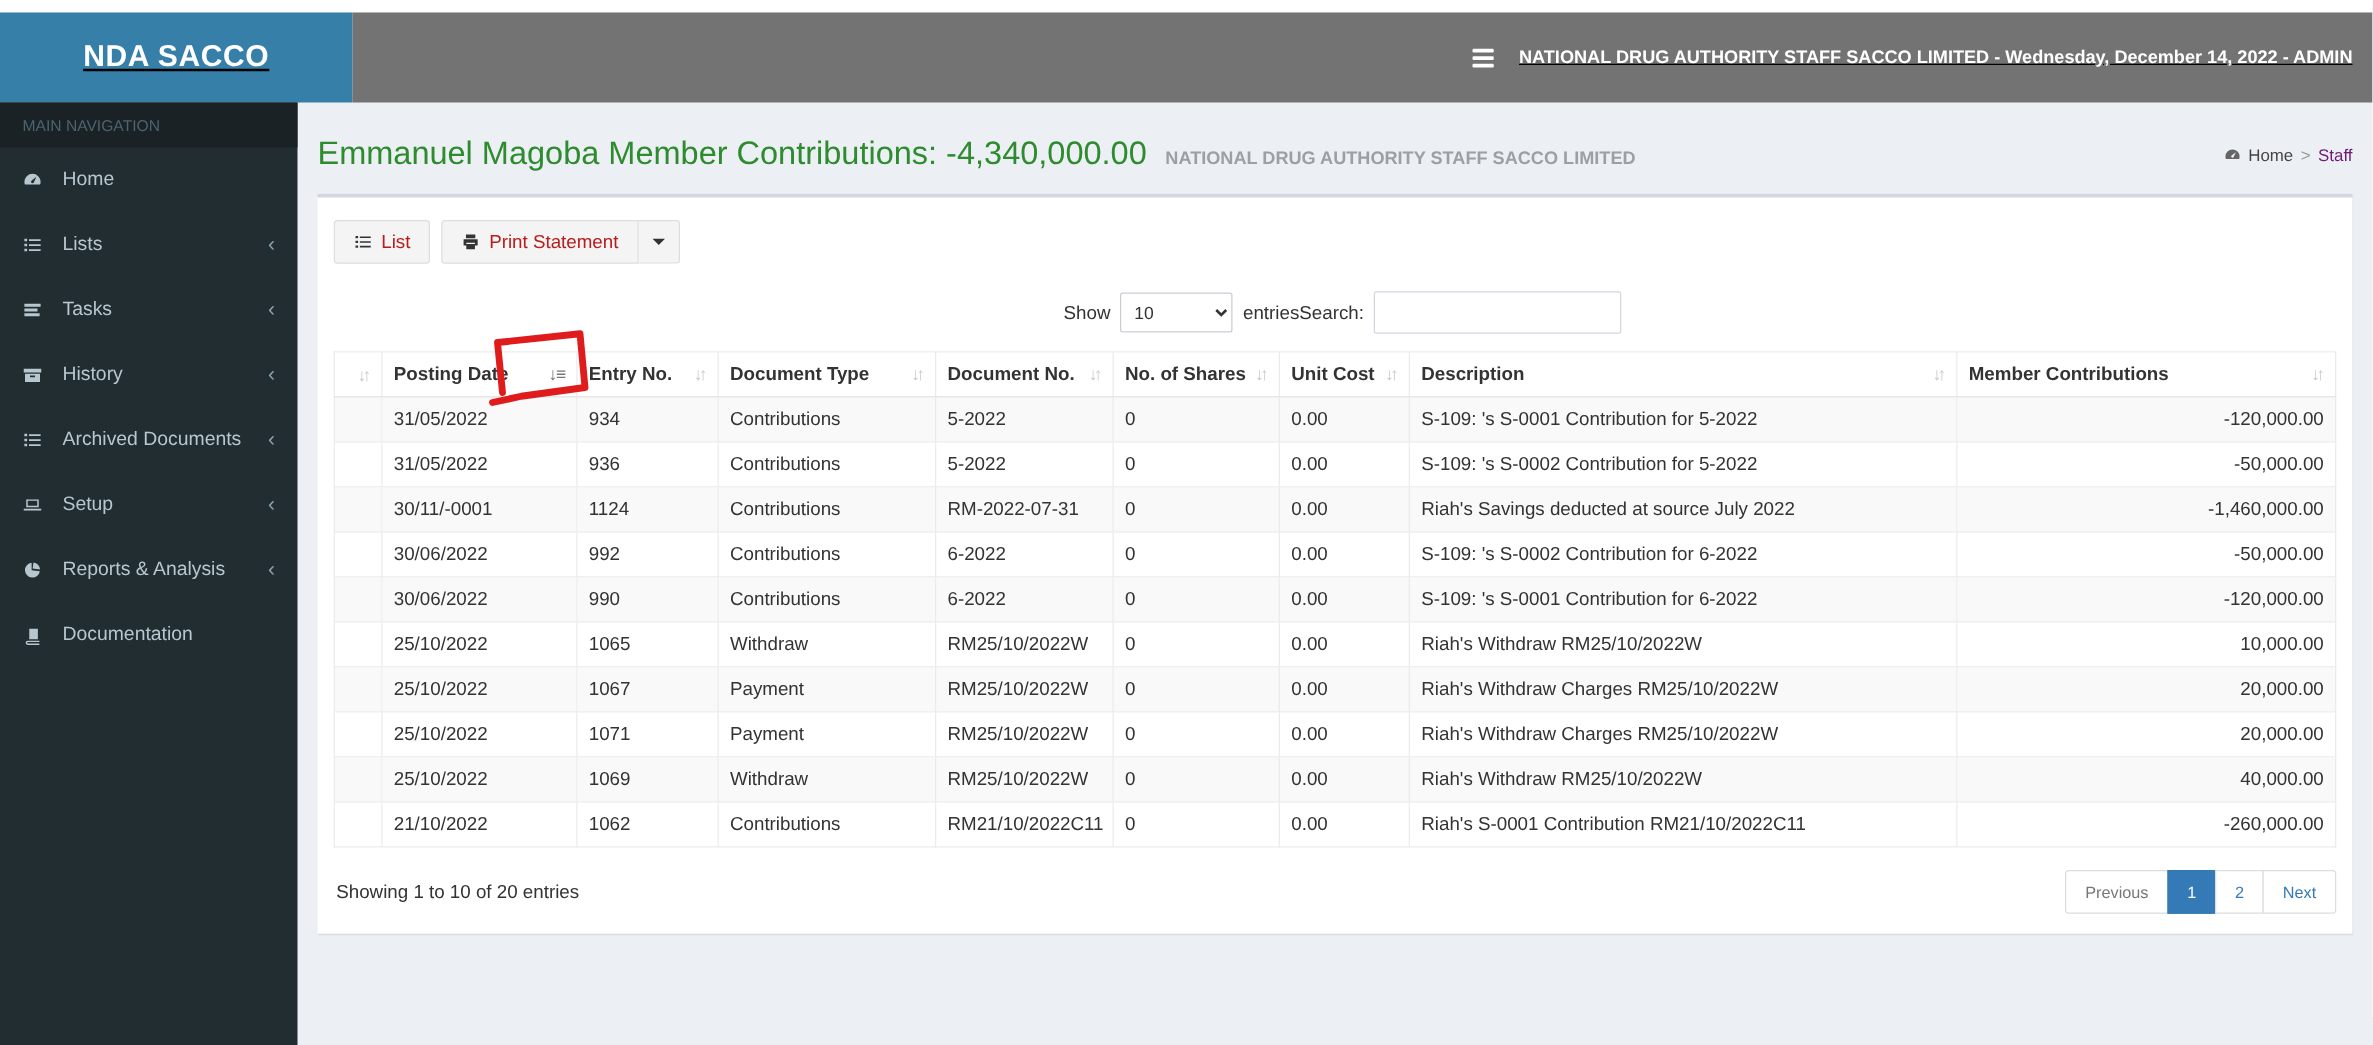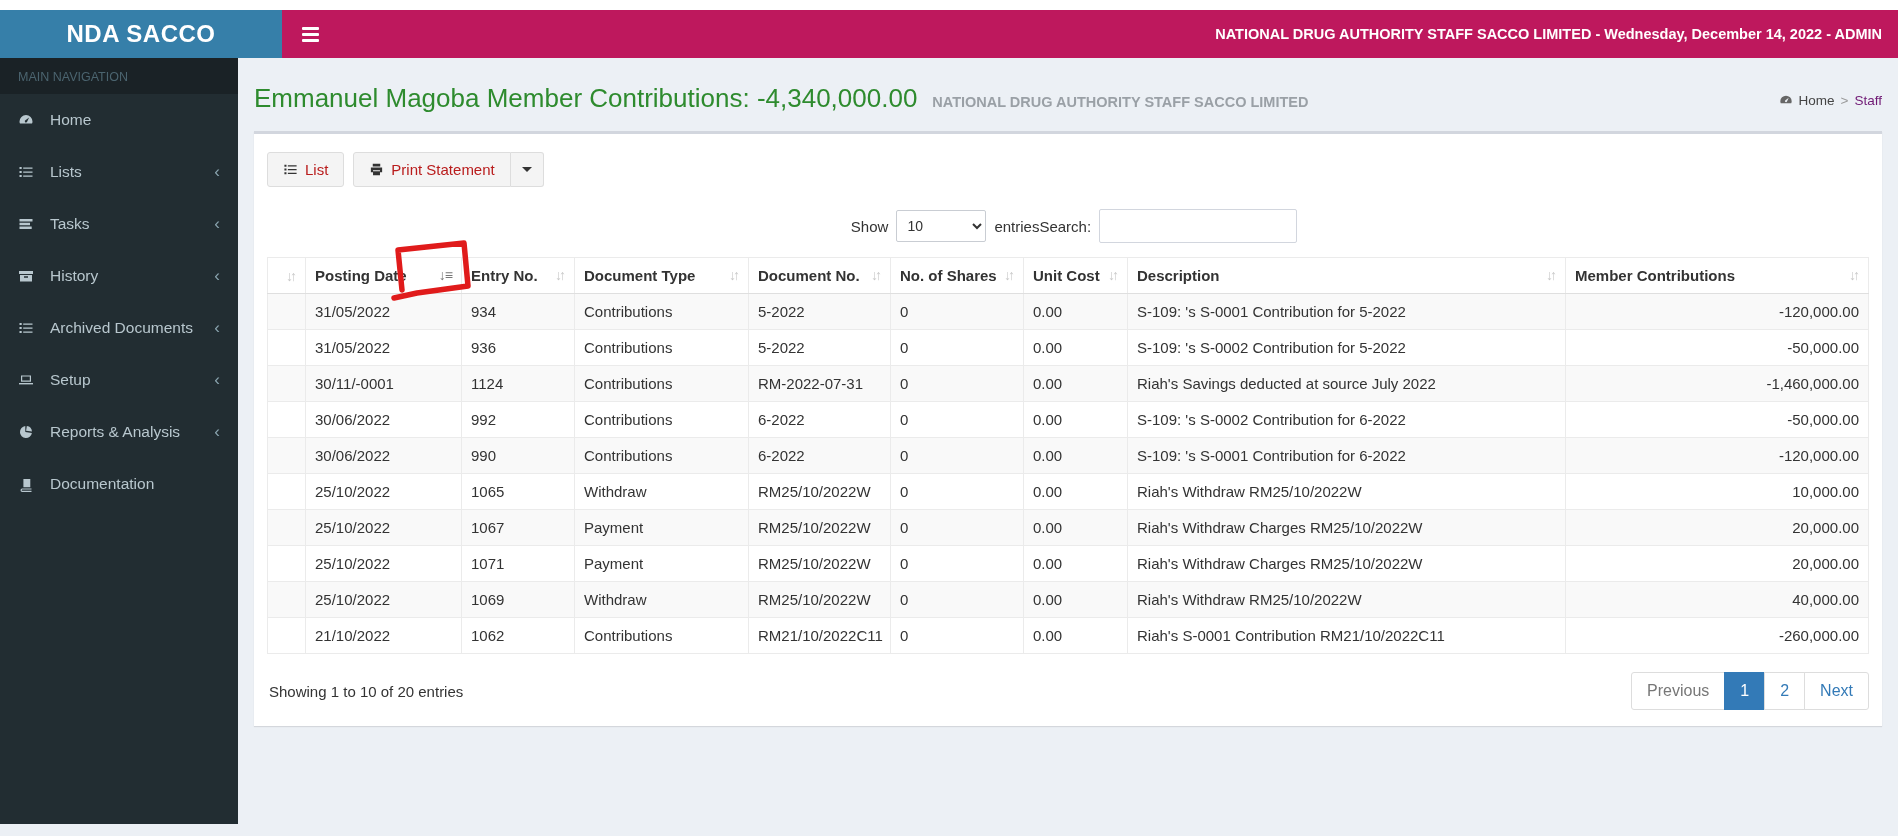--- a/index.html
+++ b/index.html
@@ -1,23 +1,23 @@
 <!DOCTYPE html>
 <html><head>
 <meta charset="utf-8">
 <style>
   * { box-sizing: border-box; margin: 0; padding: 0; }
   html,body { width:1898px; height:836px; }
   body { font-family:"Liberation Sans","DejaVu Sans",sans-serif; background:#ecf0f5; overflow:hidden; }
   .topstrip { height:10px; background:#ffffff; }
   
-  .navbar { display:flex; height:48px; }
+  .navbar { display:flex; height:72px;text-decoration:underline; }
   .logo { width:282px; background:#367fa9; color:#fff; display:flex; align-items:center; justify-content:center;
           font-size:24px; font-weight:bold; letter-spacing:.5px; cursor:pointer; }
-  .navbar-main { flex:1; background:#be185d; display:flex; align-items:center; justify-content:space-between; }
+  .navbar-main { flex:1; background:#737373; display:flex; align-items:center; justify-content:flex-end; }
   .hamburger { padding:0 20px; cursor:pointer; display:flex; flex-direction:column; gap:3px; }
   .hamburger span { display:block; width:17px; height:3px; background:#fff; border-radius:1px; }
   .navbar-text { color:#fff; font-weight:bold; font-size:14.5px; padding-right:16px; }
   
   .main { display:flex; height:766px; }
   .sidebar { width:238px; background:#222d32; flex-shrink:0; }
   .sidebar-header { background:#1a2226; color:#4b646f; font-size:12.5px; padding:12px 18px 10px; }
   .nav-item { display:flex; align-items:center; color:#b8c7ce; font-size:15.5px; padding:17px 18px; cursor:pointer; }
   .nav-item .icon { width:20px; height:16px; margin-right:12px; flex-shrink:0; }
   .nav-item svg { width:16px; height:16px; fill:#b8c7ce; }
@@ -58,21 +58,21 @@
   .sort-both { float:right; color:#c9c9c9; font-size:14px; letter-spacing:-3px; padding-right:2px; }
   .sort-desc { float:right; color:#777; font-size:14px; letter-spacing:-1px; position:relative; }
   td.num, th.num { text-align:right; }
   th.c1 { position:relative; overflow:visible; }
   
   .hand-rect { position:absolute; right:-16px; top:-30px; width:90px; height:76px; pointer-events:none; z-index:5; }
   .hand-rect path { fill:none; stroke:#e01b1b; stroke-width:5.5; stroke-linecap:round; stroke-linejoin:round; }
   
   .table-footer { display:flex; align-items:center; justify-content:space-between; margin-top:18px; }
   .tf-info { font-size:15px; color:#333; padding-left:2px; }
-  .pagination { display:flex; list-style:none; font-size:16px; }
+  .pagination { display:flex; list-style:none; font-size:13px; }
   .pagination li { border:1px solid #ddd; background:#fff; color:#337ab7; padding:9px 15px; margin-left:-1px; cursor:pointer; min-width:38px; text-align:center; }
   .pagination li.prev { color:#777; border-radius:3px 0 0 3px; }
   .pagination li.active { background:#337ab7; border-color:#337ab7; color:#fff; }
   .pagination li.next { border-radius:0 3px 3px 0; }
 </style>
 </head>
 <body>
 
 <div class="topstrip"></div>
 

